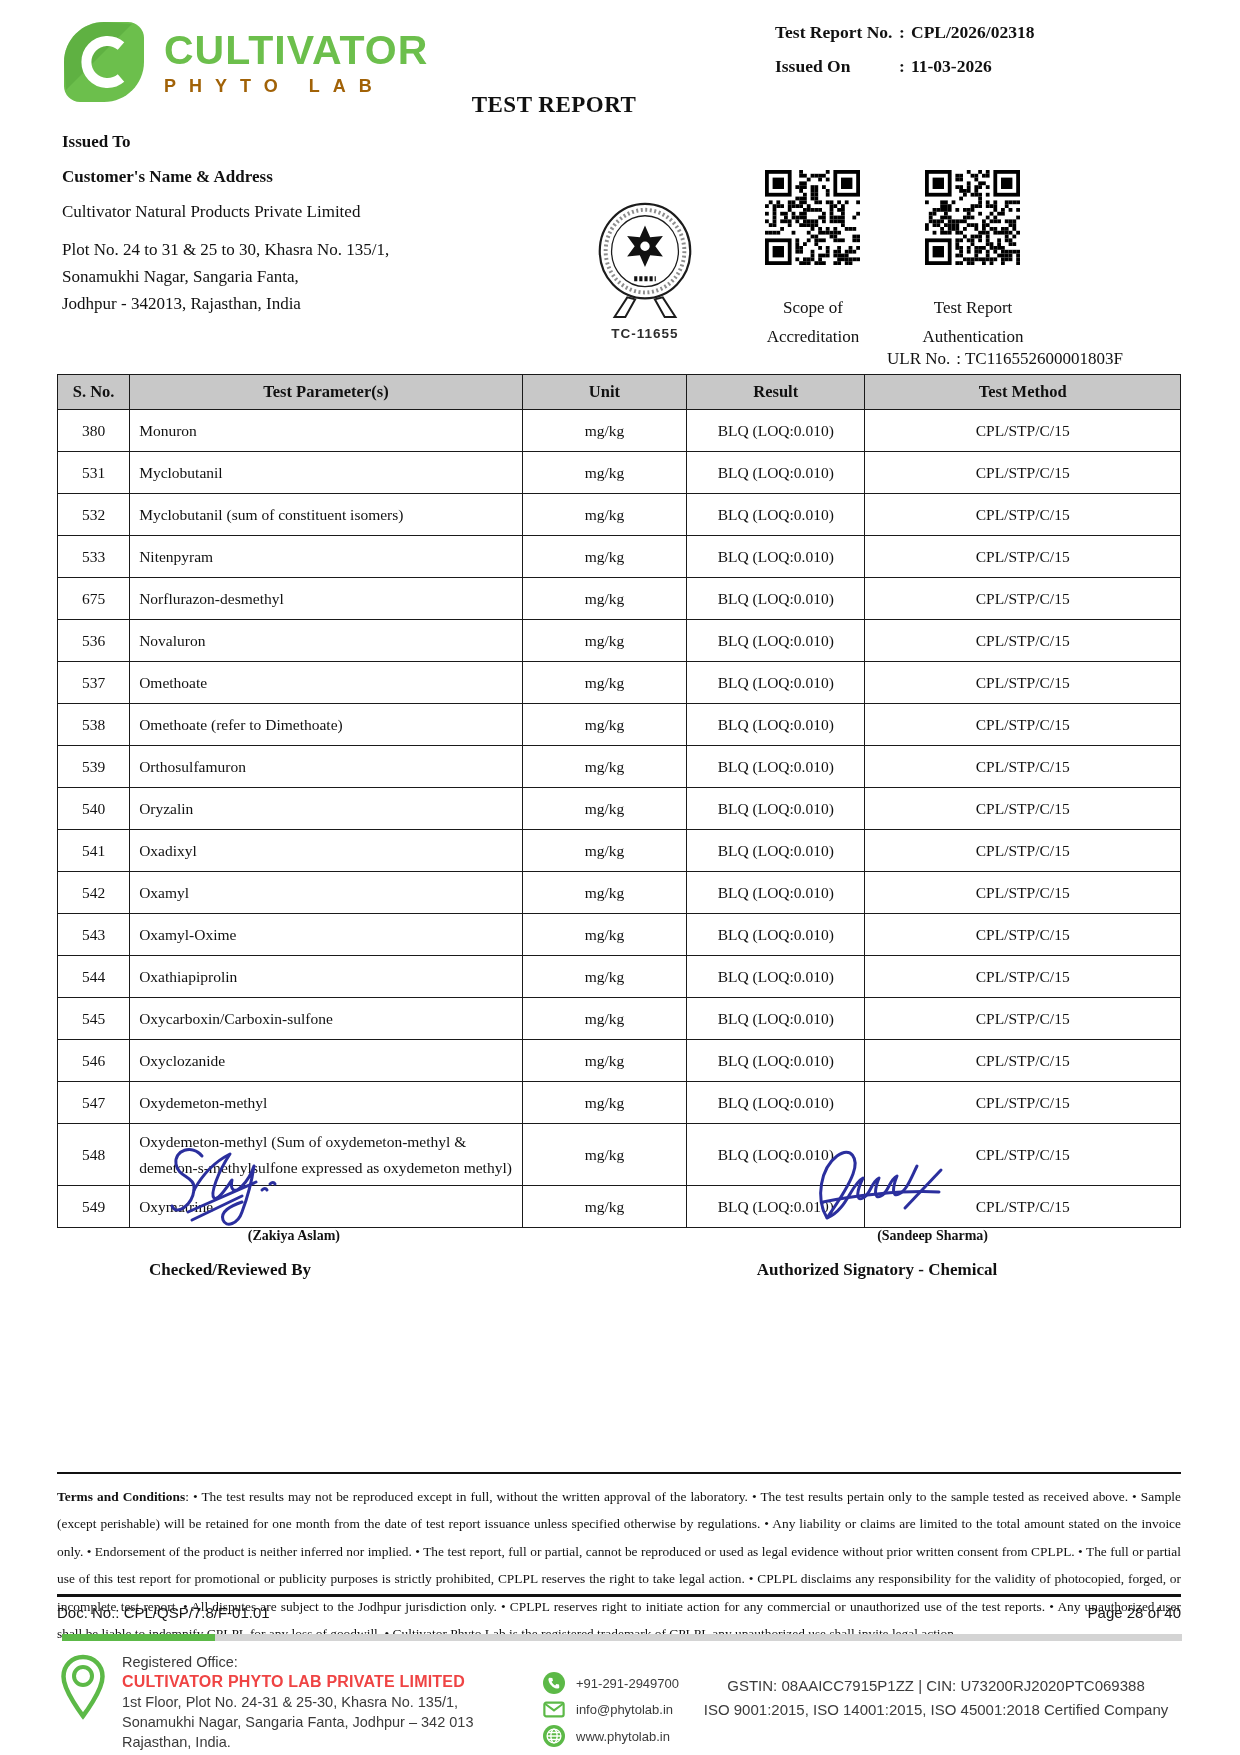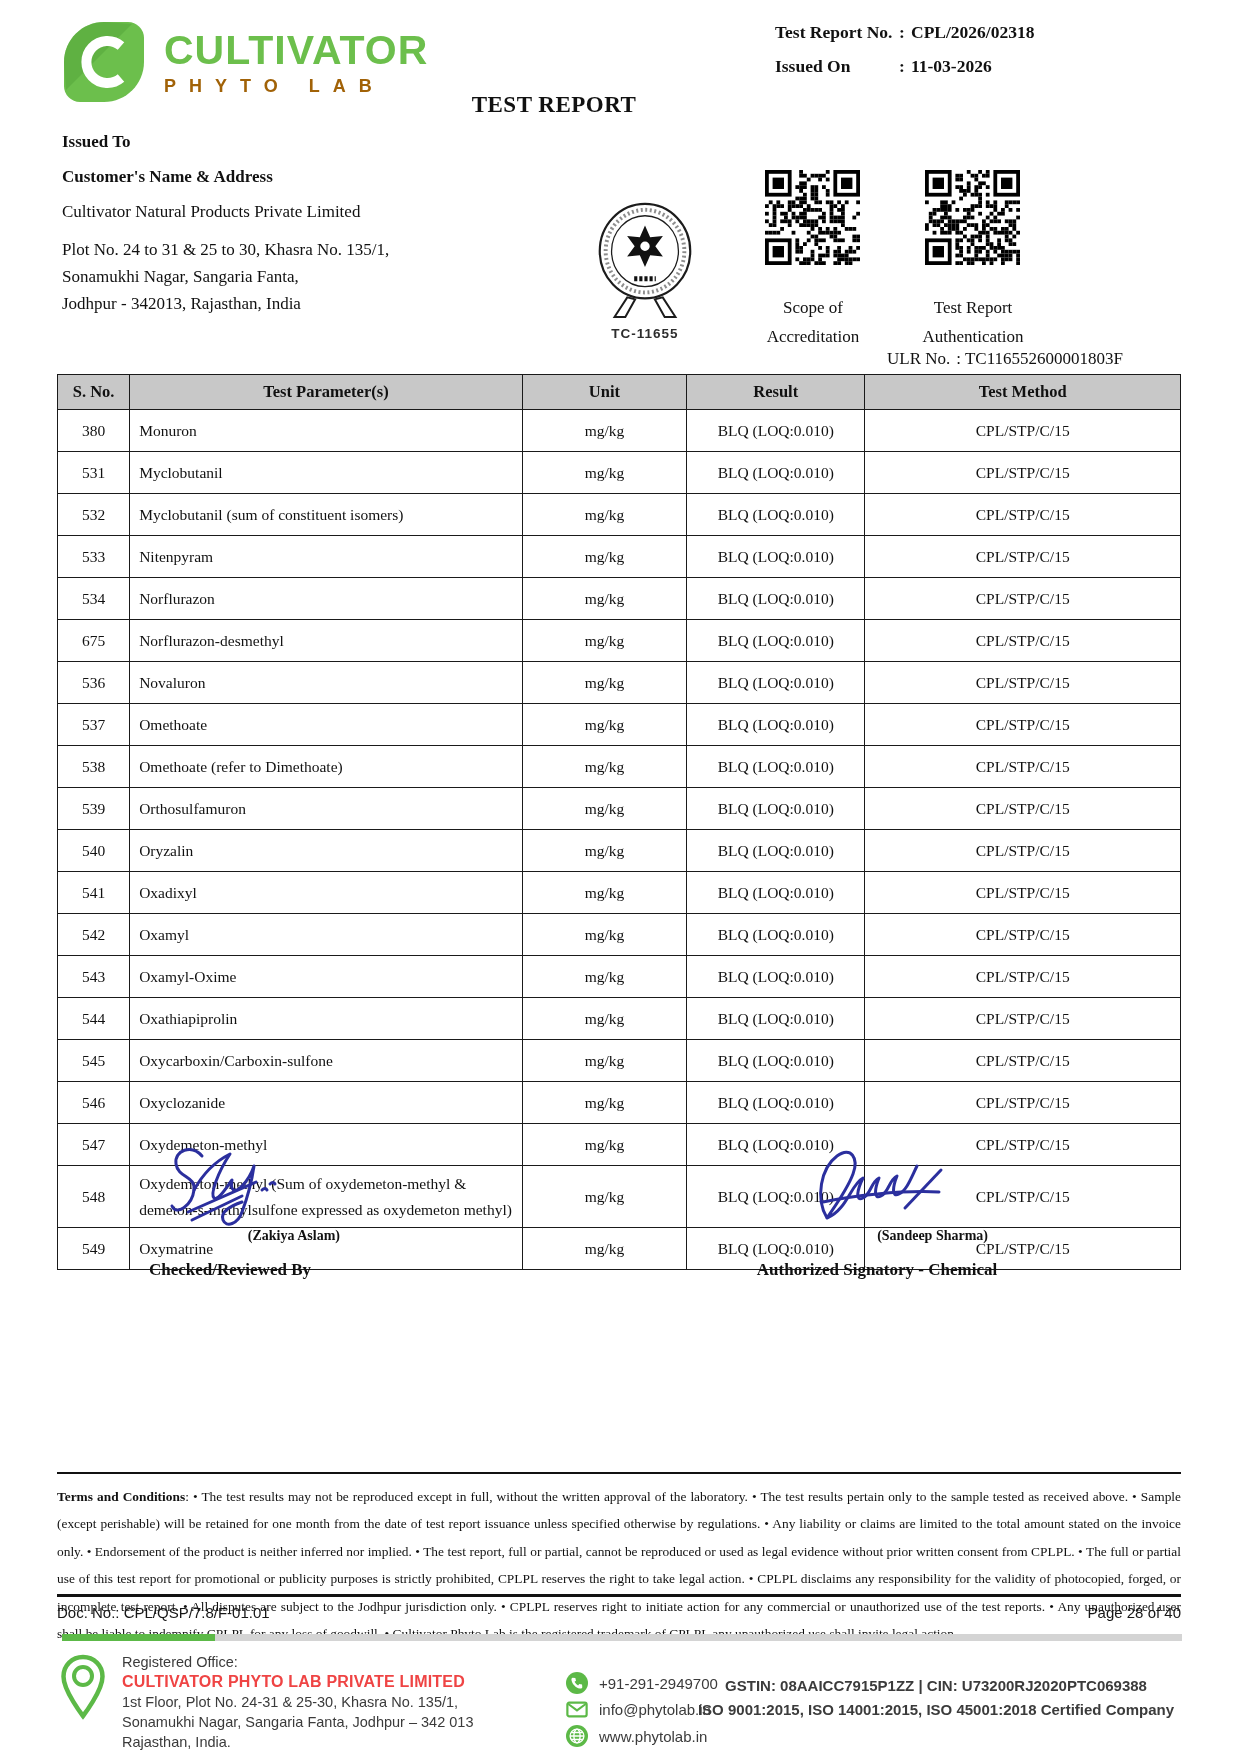--- a/index.html
+++ b/index.html
@@ -59,25 +59,25 @@
            justify-content:space-between;font-family:"Liberation Sans","DejaVu Sans",sans-serif;
            font-size:15px;color:#161616;}
   .accent-bar{position:absolute;left:62px;top:1634px;width:1120px;height:7px;background:#d4d4d4;}
   .accent-bar .green{height:7px;width:153px;background:#5cb947;}
 
   
   .footer{font-family:"Liberation Sans","DejaVu Sans",sans-serif;color:#3b3b3b;}
   .pin{position:absolute;left:60px;top:1654px;}
   .foot-left{position:absolute;left:122px;top:1652px;font-size:14.5px;line-height:20px;}
   .foot-company{font-weight:bold;font-size:16px;color:#ef4444;letter-spacing:.2px;}
-  .foot-contacts{position:absolute;left:566px;top:1672px;font-size:15px;}
+  .foot-contacts{position:absolute;left:543px;top:1672px;font-size:13px;}
   .contact-row{display:flex;align-items:center;margin-bottom:7px;}
   .contact-row .cicon{width:24px;margin-right:9px;display:flex;align-items:center;}
   .foot-right{position:absolute;left:690px;top:1674px;width:492px;text-align:center;
-              font-size:15px;line-height:24px;color:#3b3b3b;font-weight:bold;}
+              font-size:15px;line-height:24px;color:#3b3b3b;}
 </style>
 </head>
 <body>
 
 <div class="page">
 
   <div class="brand">
     <svg width="92" height="92" viewBox="0 0 92 92">
       <path d="M46 6 h24 a16 16 0 0 1 16 16 v24 c0 22 -18 40 -40 40 h-24 a16 16 0 0 1 -16 -16 v-24 C6 24 24 6 46 6 Z" fill="#6cbf4c"></path>
       <path d="M8 74 L74 8 L46 6 C24 6 6 24 6 46 Z" fill="#59a93e" opacity="0.65"></path>
@@ -623,27 +623,20 @@
       <td class="c4">CPL/STP/C/15</td>
     </tr>
         <tr>
       <td class="c0">533</td>
       <td class="c1">Nitenpyram</td>
       <td class="c2">mg/kg</td>
       <td class="c3">BLQ (LOQ:0.010)</td>
       <td class="c4">CPL/STP/C/15</td>
     </tr>
         <tr>
-      <td class="c0">534</td>
-      <td class="c1">Norflurazon</td>
-      <td class="c2">mg/kg</td>
-      <td class="c3">BLQ (LOQ:0.010)</td>
-      <td class="c4">CPL/STP/C/15</td>
-    </tr>
-        <tr>
       <td class="c0">675</td>
       <td class="c1">Norflurazon-desmethyl</td>
       <td class="c2">mg/kg</td>
       <td class="c3">BLQ (LOQ:0.010)</td>
       <td class="c4">CPL/STP/C/15</td>
     </tr>
         <tr>
       <td class="c0">536</td>
       <td class="c1">Novaluron</td>
       <td class="c2">mg/kg</td>

